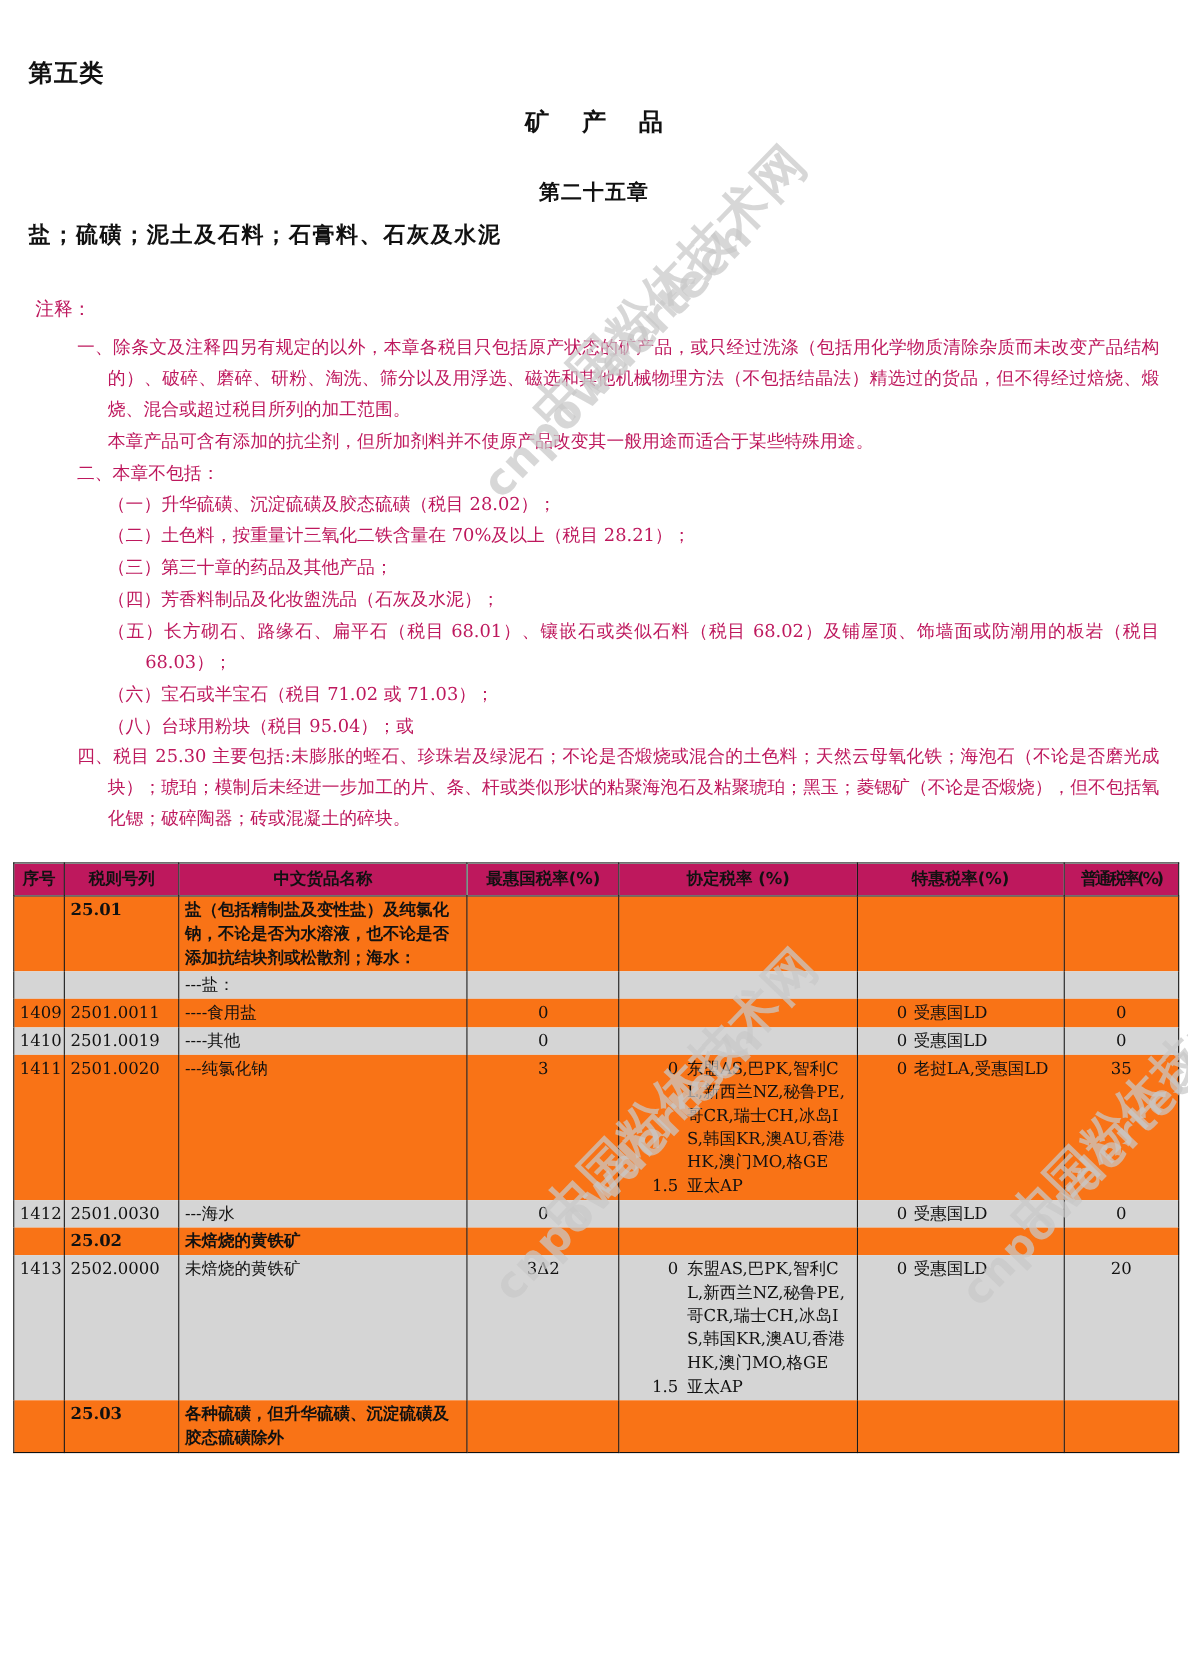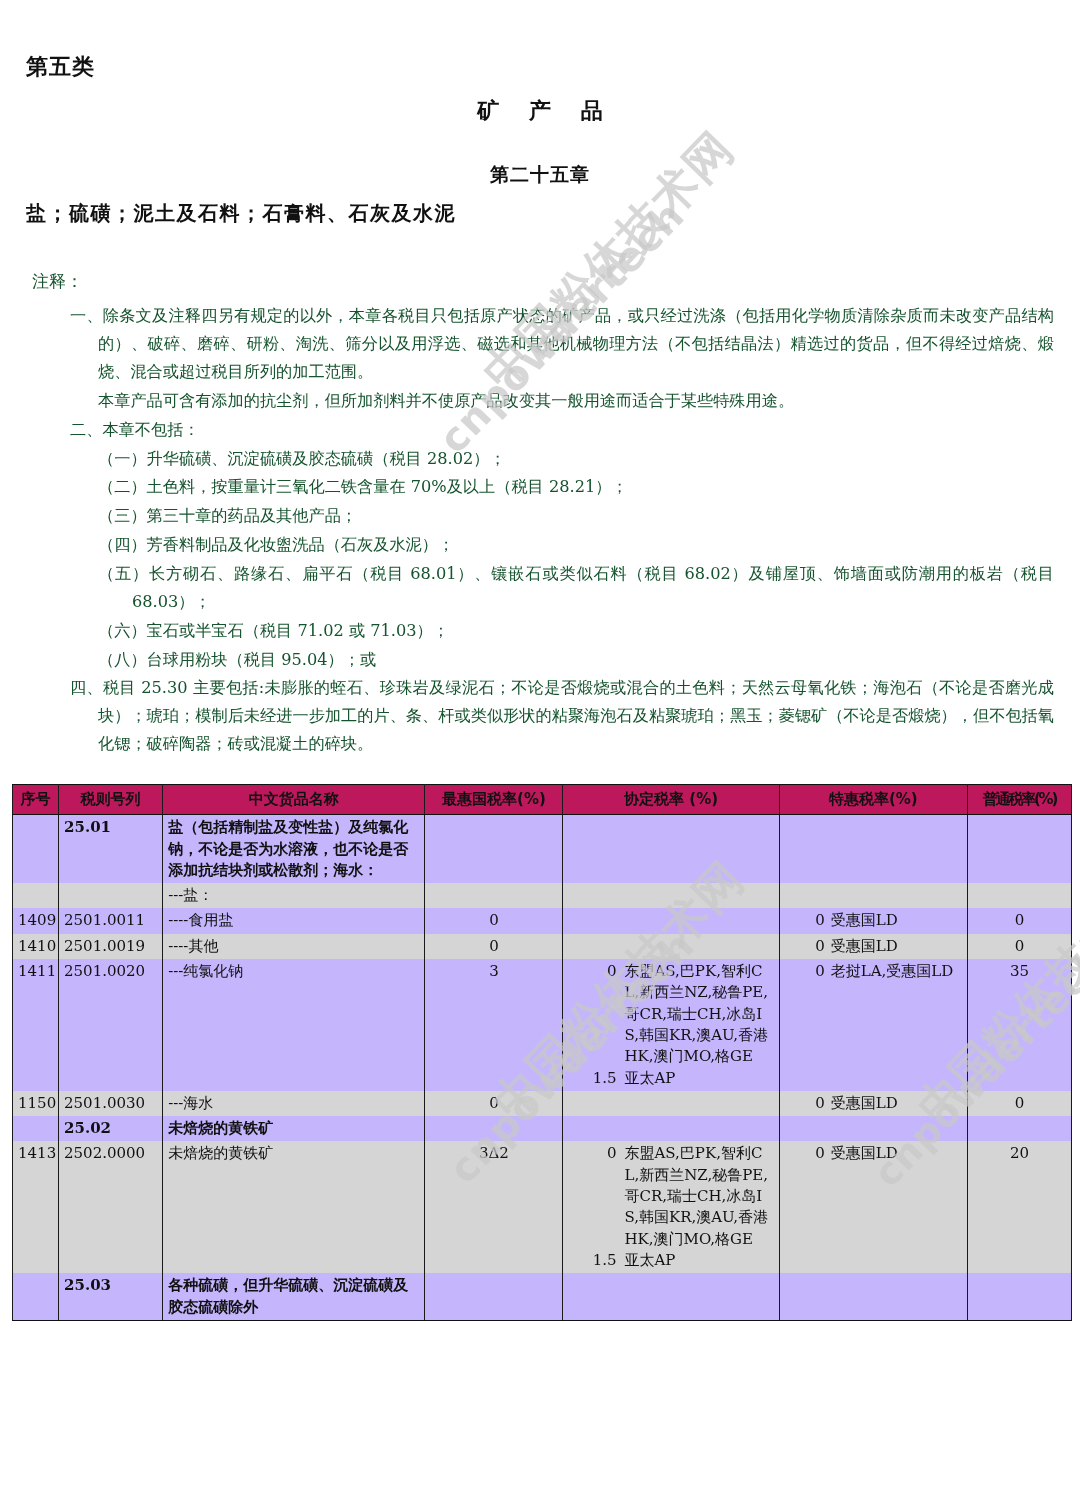--- a/index.html
+++ b/index.html
@@ -74,21 +74,21 @@
     margin-top: 12px;
     letter-spacing: 1.5px;
   }
 
   
   .notes {
     margin-top: 40px;
     font-family: "DejaVu Serif", serif;
     font-size: 16.2px;
     line-height: 1.72;
-    color: #14532d;
+    color: #be185d;
   }
   .notes-label {
     font-size: 17px;
     margin-left: 6px;
     margin-bottom: 6px;
     font-family: "DejaVu Serif", serif;
   }
   .note-item {
     margin-left: 44px;
     text-indent: -28px;
@@ -136,21 +136,21 @@
     text-align: center;
     font-size: 15px;
     font-weight: bold;
     font-family: "DejaVu Sans", sans-serif;
     padding: 4px 2px;
     white-space: nowrap;
     overflow: hidden;
   }
   thead th.compress { letter-spacing: -2.2px; font-size: 14px; }
   tbody tr.shade > td { background: #d5d5d5; }
-  tbody tr.plain  > td { background: #c4b5fd; }
+  tbody tr.plain  > td { background: #f97316; }
   tbody tr:last-child > td { border-bottom: 1.8px solid #111; }
 
   .c-seq   { width: 46px;  text-align: left; padding-left: 6px; }
   .c-code  { width: 104px; text-align: left; font-weight: normal; }
   .c-code.heading { font-weight: bold; }
   .c-name  { width: 262px; text-align: left; }
   .c-name.heading { font-weight: bold; }
   .c-mfn   { width: 138px; text-align: center; }
   .c-agree { width: 216px; padding: 2px 0; }
   .c-spec  { width: 188px; padding: 2px 0; }
@@ -306,21 +306,21 @@
           </td>
           <td class="c-spec">
             <div class="pairgrid">
               <div class="rate">0</div>
               <div class="ctry">老挝LA,受惠国LD</div>
             </div>
           </td>
           <td class="c-gen">35</td>
         </tr>
         <tr class="shade">
-          <td class="c-seq">1150</td>
+          <td class="c-seq">1412</td>
           <td class="c-code">2501.0030</td>
           <td class="c-name">---海水</td>
           <td class="c-mfn">0</td>
           <td class="c-agree"></td>
           <td class="c-spec">
             <div class="pairgrid">
               <div class="rate">0</div>
               <div class="ctry">受惠国LD</div>
             </div>
           </td>

